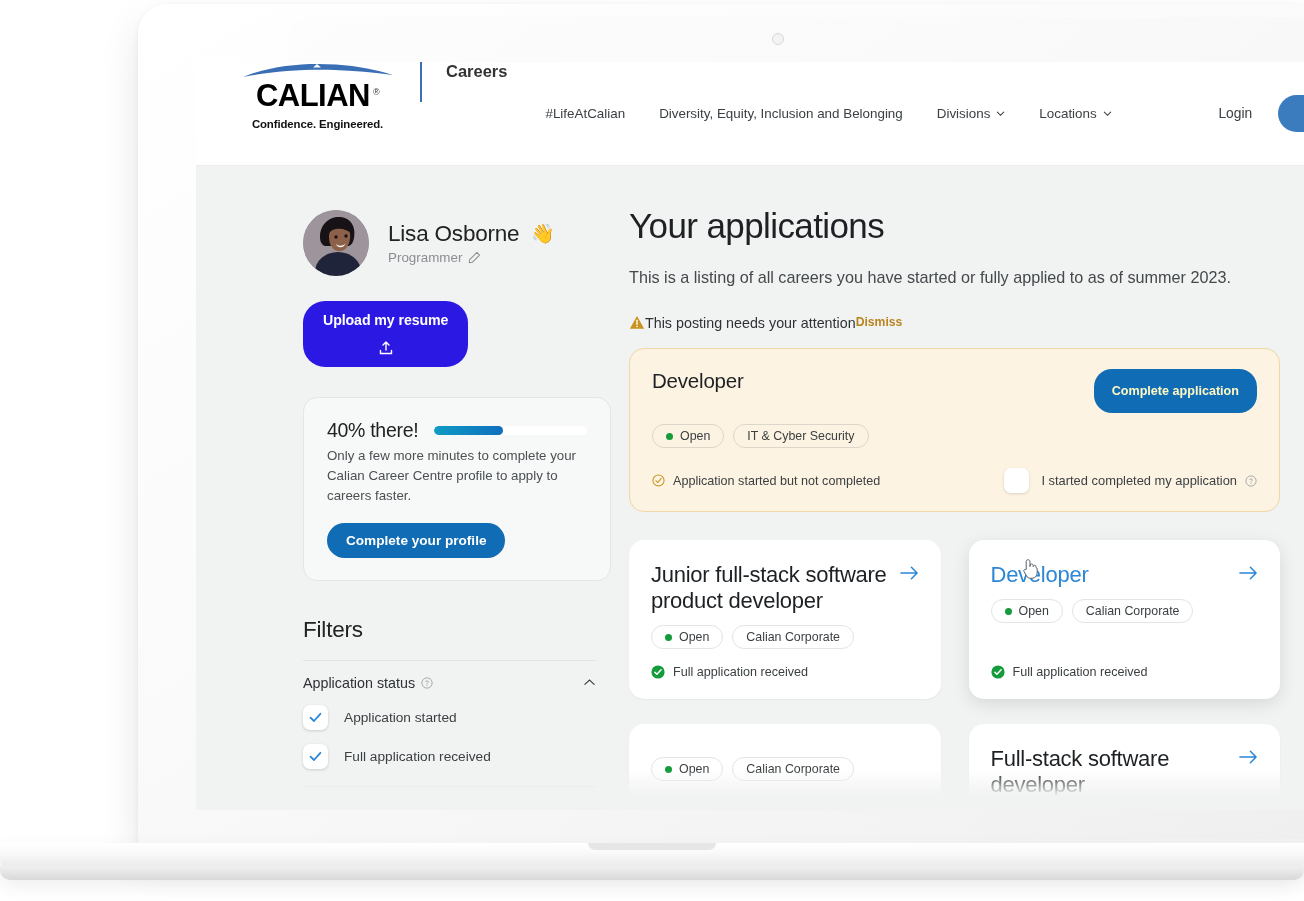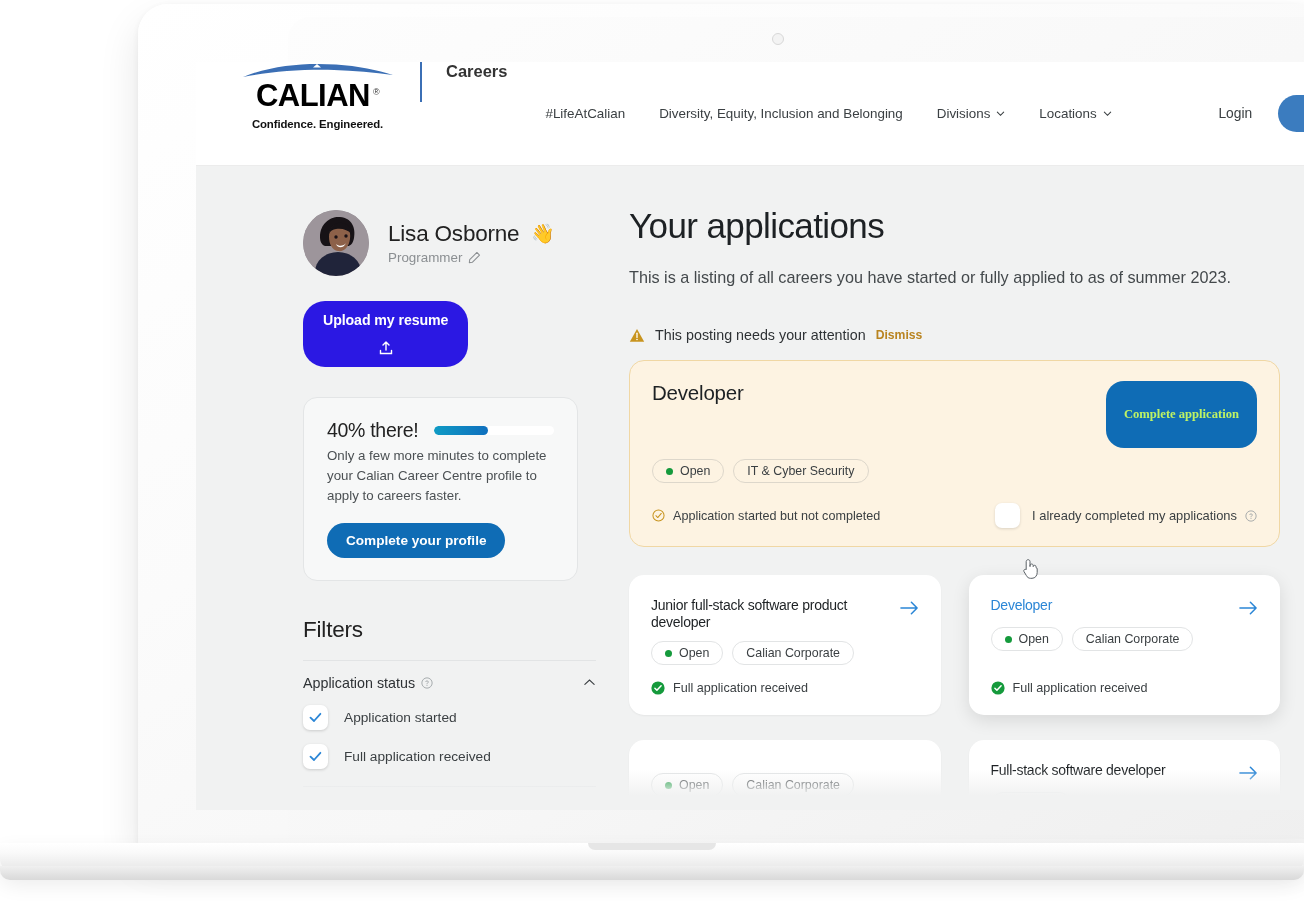--- a/index.html
+++ b/index.html
@@ -110,21 +110,21 @@
     display:flex; align-items:center; gap:6px;
   }
   .upload-btn {
     margin-top:25px; background:#2b18e3; color:#fff; border:none;
     font-size:14.2px; font-weight:700; padding:11px 20px; border-radius:22px;
     display:inline-flex; align-items:center; gap:12px; letter-spacing:-0.1px;flex-direction:column;
   }
 
   
   .progress-card {
-    margin-top:30px; width:275px; background:#f7f8f8;
+    margin-top:30px; width:308px; background:#f7f8f8;
     border:1px solid #e3e5e6; border-radius:14px; padding:21px 23px 22px;
   }
   .progress-top { display:flex; align-items:center; gap:16px; }
   .progress-pct { font-size:19.5px; color:#222; letter-spacing:-0.3px; white-space:nowrap; }
   .progress-track {
     flex:1; height:9px; border-radius:6px; background:#ffffff; overflow:hidden;
   }
   .progress-fill {
     height:100%; border-radius:6px;
     background:linear-gradient(90deg,#0f9bc4 0%,#0f6fbe 100%);
@@ -148,34 +148,34 @@
     width:25px; height:25px; border-radius:7px; background:#fff;
     box-shadow:0 1px 3px rgba(0,0,0,.16); flex:none;
     display:flex; align-items:center; justify-content:center;
   }
   .chk-label { font-size:13.7px; color:#3a3f42; }
   .filter-block.last { padding-bottom:14px; }
 
   
   .page-title { font-size:35px; color:#1d2124; letter-spacing:-0.6px; font-weight:400; }
   .page-sub { margin-top:19px; font-size:16.2px; color:#44494c; line-height:1.5; max-width:610px; }
-  .attention-row { margin-top:38px; display:flex; align-items:center; gap:10px; }
+  .attention-row { margin-top:26px; display:flex; align-items:flex-start; }
   .attention-text { font-size:14.3px; color:#2e3235; }
   .dismiss-link { font-size:12.2px; color:#b98420; font-weight:700; }
 
   
   .alert-card {
     margin-top:17px; background:#fdf3e2; border:1px solid #f0d7a4;
     border-radius:15px; padding:20px 22px 18px; position:relative;
   }
   .alert-head { display:flex; justify-content:space-between; align-items:flex-start; }
   .alert-title { font-size:20.5px; color:#1d2124; letter-spacing:-0.2px; }
   .complete-app-btn {
-    background:#0f6cb5; color:#bef264; border:none; font-size:12.6px;
-    font-weight:700; padding:26px 18px; border-radius:18px; white-space:nowrap;font-family:Liberation Serif, serif;
+    background:#0f6cb5; color:#fef9c3; border:none; font-size:12.6px;
+    font-weight:700; padding:15px 18px; border-radius:18px; white-space:nowrap;
   }
   .pill-row { display:flex; gap:9px; margin-top:11px; }
   .pill {
     border:1px solid #ddd7cb; background:transparent; border-radius:14px;
     padding:4px 13px; font-size:12.4px; color:#3a3f42;
     display:inline-flex; align-items:center; gap:7px; white-space:nowrap;
   }
   .card .pill { border-color:#e2e4e5; }
   .dot { width:7px; height:7px; border-radius:50%; flex:none; }
   .dot.open { background:#159a3c; }
@@ -197,21 +197,21 @@
   }
   .card {
     background:#fff; border-radius:15px; padding:22px 22px 20px;
     min-height:135px; position:relative;
     box-shadow:0 1px 2px rgba(0,0,0,.05);
     display:flex; flex-direction:column;
   }
   .card.hovered { box-shadow:0 5px 18px rgba(0,0,0,.11); }
   .card-head { display:flex; align-items:flex-start; justify-content:space-between; gap:12px; }
   .card-title {
-    font-size:14px; color:#1d2124; letter-spacing:-0.25px; line-height:1.18;
+    font-size:22px; color:#1d2124; letter-spacing:-0.25px; line-height:1.18;
   }
   .card.hovered .card-title { color:#2b86d6; }
   .arrow { flex:none; margin-top:3px; }
   .card-foot { margin-top:auto; padding-top:16px; }
   .received-line {
     display:flex; align-items:center; gap:8px; font-size:12.6px; color:#3a3f42;
   }
   .check-badge { width:14px; height:14px; flex:none; }
 
   
@@ -418,21 +418,21 @@
             <span class="status-line">
               <svg width="13" height="13" viewBox="0 0 14 14">
                   <circle cx="7" cy="7" r="6" fill="none" stroke="#c8941f" stroke-width="1.1"></circle>
                   <path d="M4.2 7.2 L6.2 9.2 L10 4.8" fill="none" stroke="#c8941f" stroke-width="1.1" stroke-linecap="round" stroke-linejoin="round"></path>
                 </svg>
               <span>Application started but not completed</span>
             </span>
             <span class="alert-chk">
               <span class="alert-chk-box"></span>
               <span class="alert-chk-label">
-                <span>I already completed my applications</span>
+                <span>I started completed my application</span>
                 <svg width="12" height="12" viewBox="0 0 14 14">
                     <circle cx="7" cy="7" r="6" fill="none" stroke="#9aa0a3" stroke-width="1"></circle>
                     <path d="M5.4 5.3 C5.6 4.2 8.4 4.1 8.5 5.6 C8.6 6.9 7 6.8 7 8" fill="none" stroke="#9aa0a3" stroke-width="1" stroke-linecap="round"></path>
                     <circle cx="7" cy="10" r="0.6" fill="#9aa0a3"></circle>
                   </svg>
               </span>
             </span>
           </div>
         </div>
 

